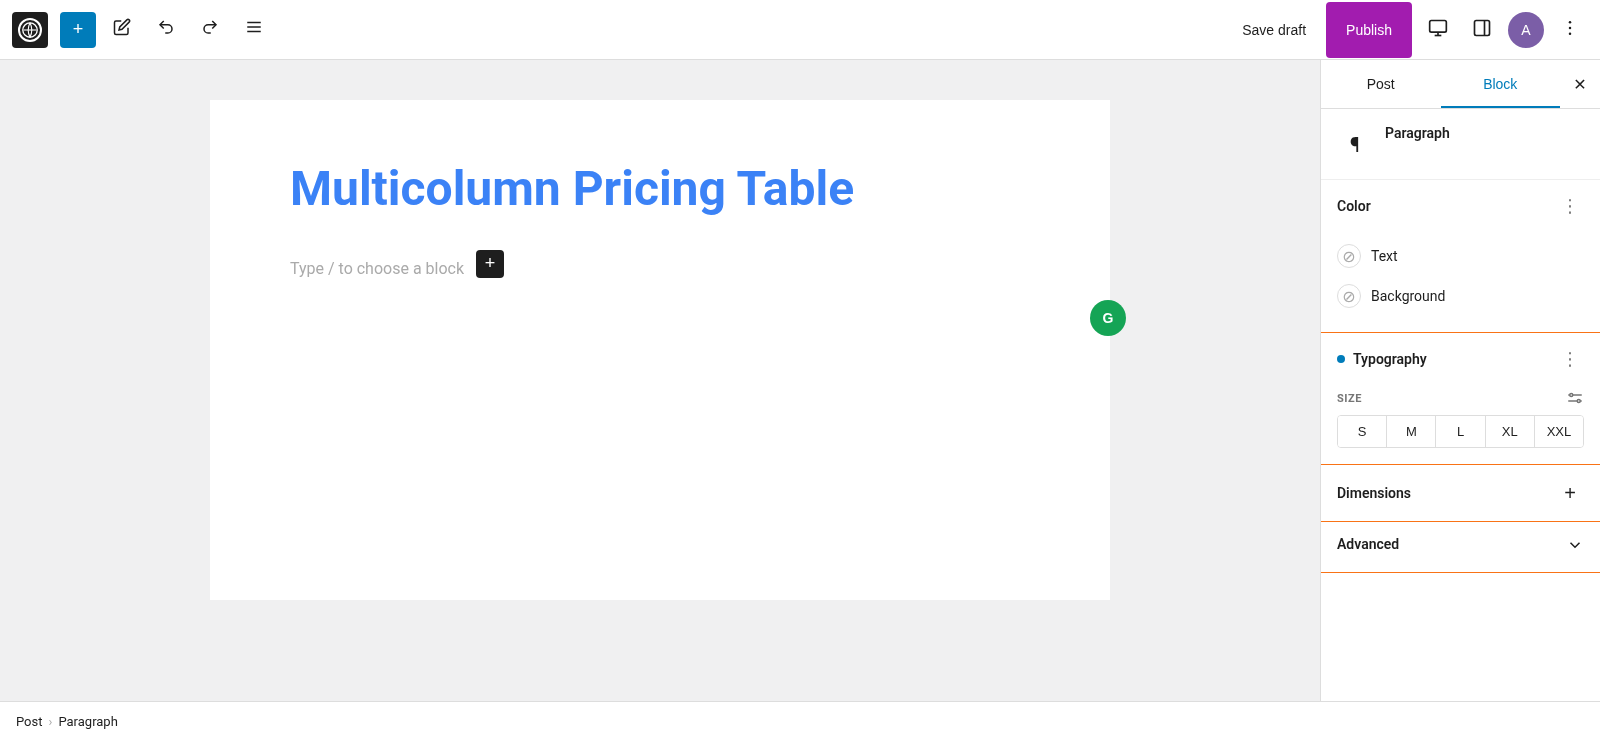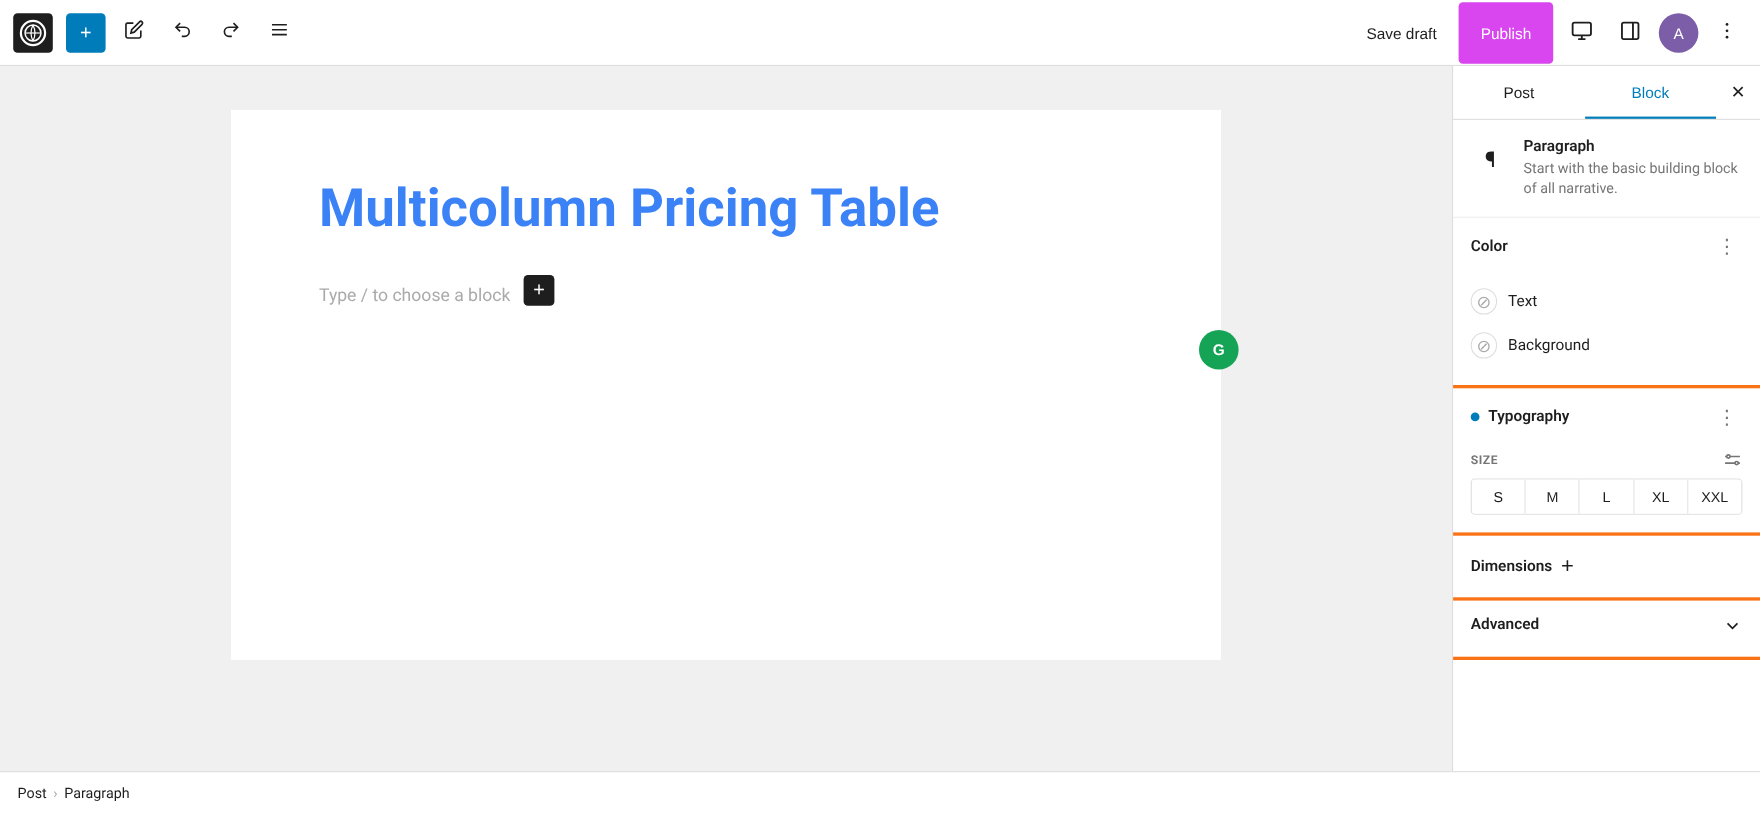--- a/index.html
+++ b/index.html
@@ -26,21 +26,21 @@
     .toolbar-btn-blue {
       background: #007cba; color: #fff; border: none; border-radius: 4px;
       width: 36px; height: 36px; cursor: pointer; display: flex; align-items: center; justify-content: center; font-size: 18px;
     }
     .toolbar-spacer { flex: 1; }
     .save-draft-btn {
       background: none; border: none; cursor: pointer; color: #1e1e1e;
       font-size: 14px; padding: 8px 12px; border-radius: 4px;
     }
     .publish-btn {
-      background: #d946ef; color: #fff; border: none; border-radius: 4px;
+      background: #a21caf; color: #fff; border: none; border-radius: 4px;
       padding: 6px 20px; font-size: 14px; font-weight: 500; cursor: pointer; height: 56px;
     }
     .toolbar-icon-btn {
       width: 36px; height: 36px; background: none; border: none; cursor: pointer;
       display: flex; align-items: center; justify-content: center; border-radius: 4px; color: #1e1e1e;
     }
     .avatar-btn {
       width: 36px; height: 36px; border-radius: 50%; background: #7b5ea7; border: none; cursor: pointer;
       display: flex; align-items: center; justify-content: center; color: #fff; font-size: 14px;
     }
@@ -108,21 +108,21 @@
       border-bottom: 1px solid #eee; flex-shrink: 0;
     }
     .block-icon {
       width: 36px; height: 36px; display: flex; align-items: center; justify-content: center;
       font-size: 20px; color: #1e1e1e; flex-shrink: 0; margin-top: 2px;
     }
     .block-title { font-size: 14px; font-weight: 600; color: #1e1e1e; margin-bottom: 4px; }
     .block-desc { font-size: 13px; color: #757575; line-height: 1.4; }
 
     
-    .sidebar-section { border-bottom: 3px solid #f97316; flex-shrink: 0; }
+    .sidebar-section { border-bottom: 1px solid #f97316; flex-shrink: 0; }
     .sidebar-section-header {
       display: flex; align-items: center; justify-content: space-between;
       padding: 12px 16px; cursor: pointer;
     }
     .sidebar-section-title { font-size: 14px; font-weight: 600; color: #1e1e1e; }
     .section-menu-btn {
       background: none; border: none; cursor: pointer; color: #757575;
       font-size: 18px; width: 28px; height: 28px; display: flex; align-items: center; justify-content: center;
     }
 
@@ -155,21 +155,21 @@
       border: none; background: #fff; color: #1e1e1e; border-right: 1px solid #ddd;
     }
     .size-btn:last-child { border-right: none; }
     .typography-title-wrap { display: flex; align-items: center; gap: 8px; position: relative; }
     .blue-dot {
       width: 8px; height: 8px; background: #007cba; border-radius: 50%; flex-shrink: 0;
     }
 
     
     .dimensions-header {
-      display: flex; align-items: center; padding: 14px 16px; cursor: pointer;
+      display: flex; align-items: center; justify-content: space-between; padding: 14px 16px; cursor: pointer;
     }
     .add-icon { font-size: 20px; color: #1e1e1e; }
 
     
     .advanced-header {
       display: flex; align-items: flex-start; justify-content: space-between; padding: 14px 16px; cursor: pointer;
     }
     .chevron-down { font-size: 18px; color: #1e1e1e; }
   </style>
 </head>
@@ -282,21 +282,20 @@
       <button class="sidebar-tab active">Block</button>
       <button class="close-btn">
         <span>✕</span>
       </button>
     </div>
 
     <div class="block-info">
       <div class="block-icon">¶</div>
       <div>
         <div class="block-title">Paragraph</div>
-        <div class="block-desc">Start with the basic building block of all narrative.</div>
       </div>
     </div>
 
     <div class="sidebar-section">
       <div class="sidebar-section-header">
         <span class="sidebar-section-title">Color</span>
         <button class="section-menu-btn">⋮</button>
       </div>
       <div class="color-options">
         <div class="color-option">

